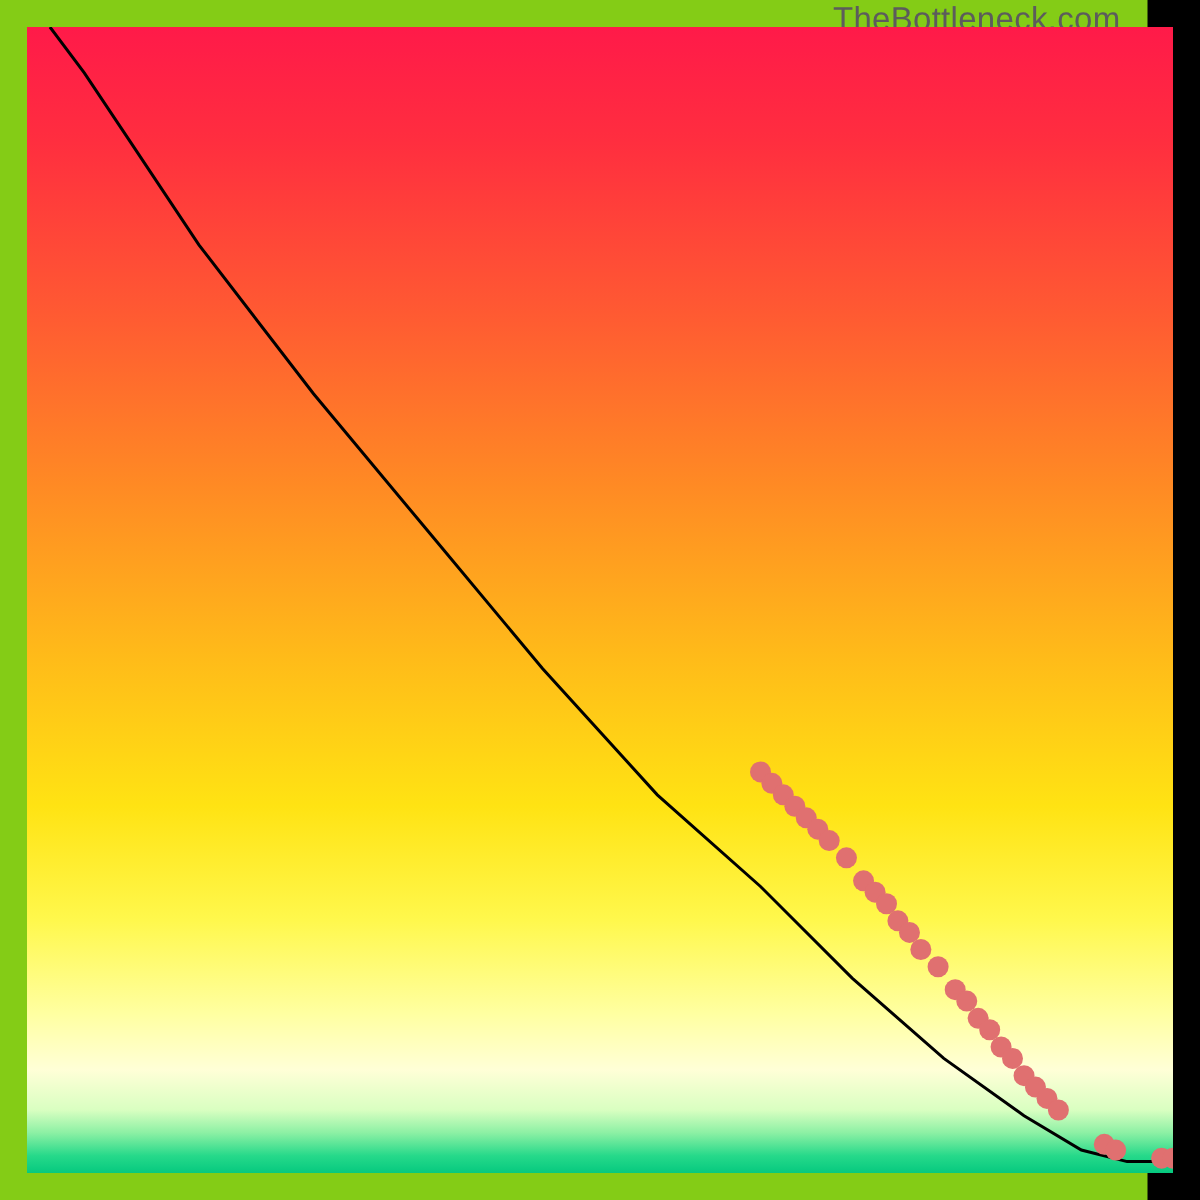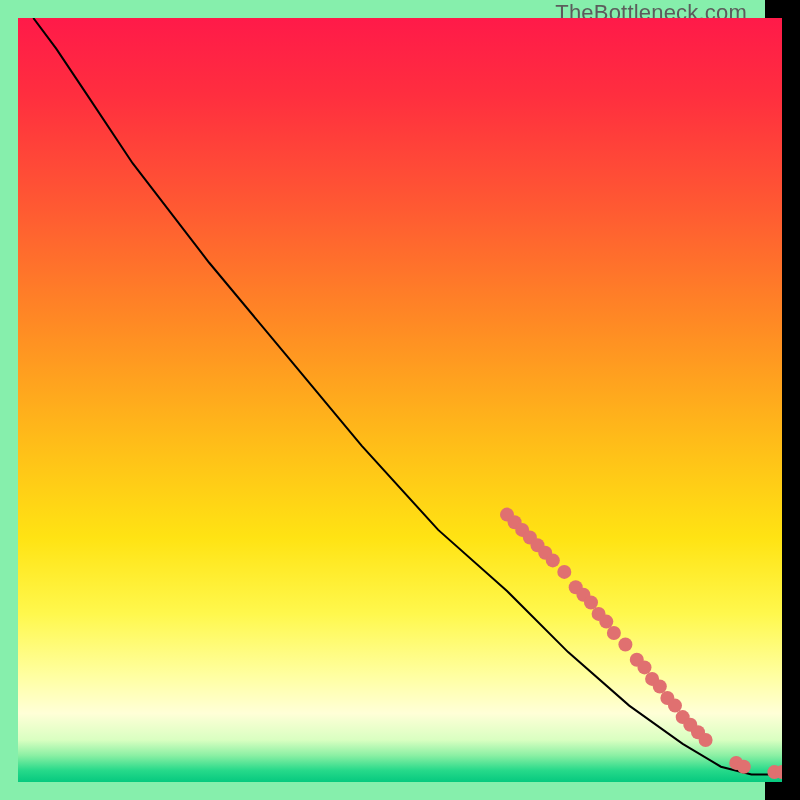--- a/index.html
+++ b/index.html
@@ -10,21 +10,21 @@
     background: #000;
     overflow: hidden;
     font-family: Arial, Helvetica, sans-serif;
   }
   .frame {
     position: absolute;
     left: 0;
     top: 0;
     width: 765px;
     height: 800px;
-    background: #86efac;
+    background: #84cc16;
   }
   .plot {
     position: absolute;
     left: 18px;
     top: 18px;
     width: 764px;
     height: 764px;
   }
   .watermark {
     position: absolute;

